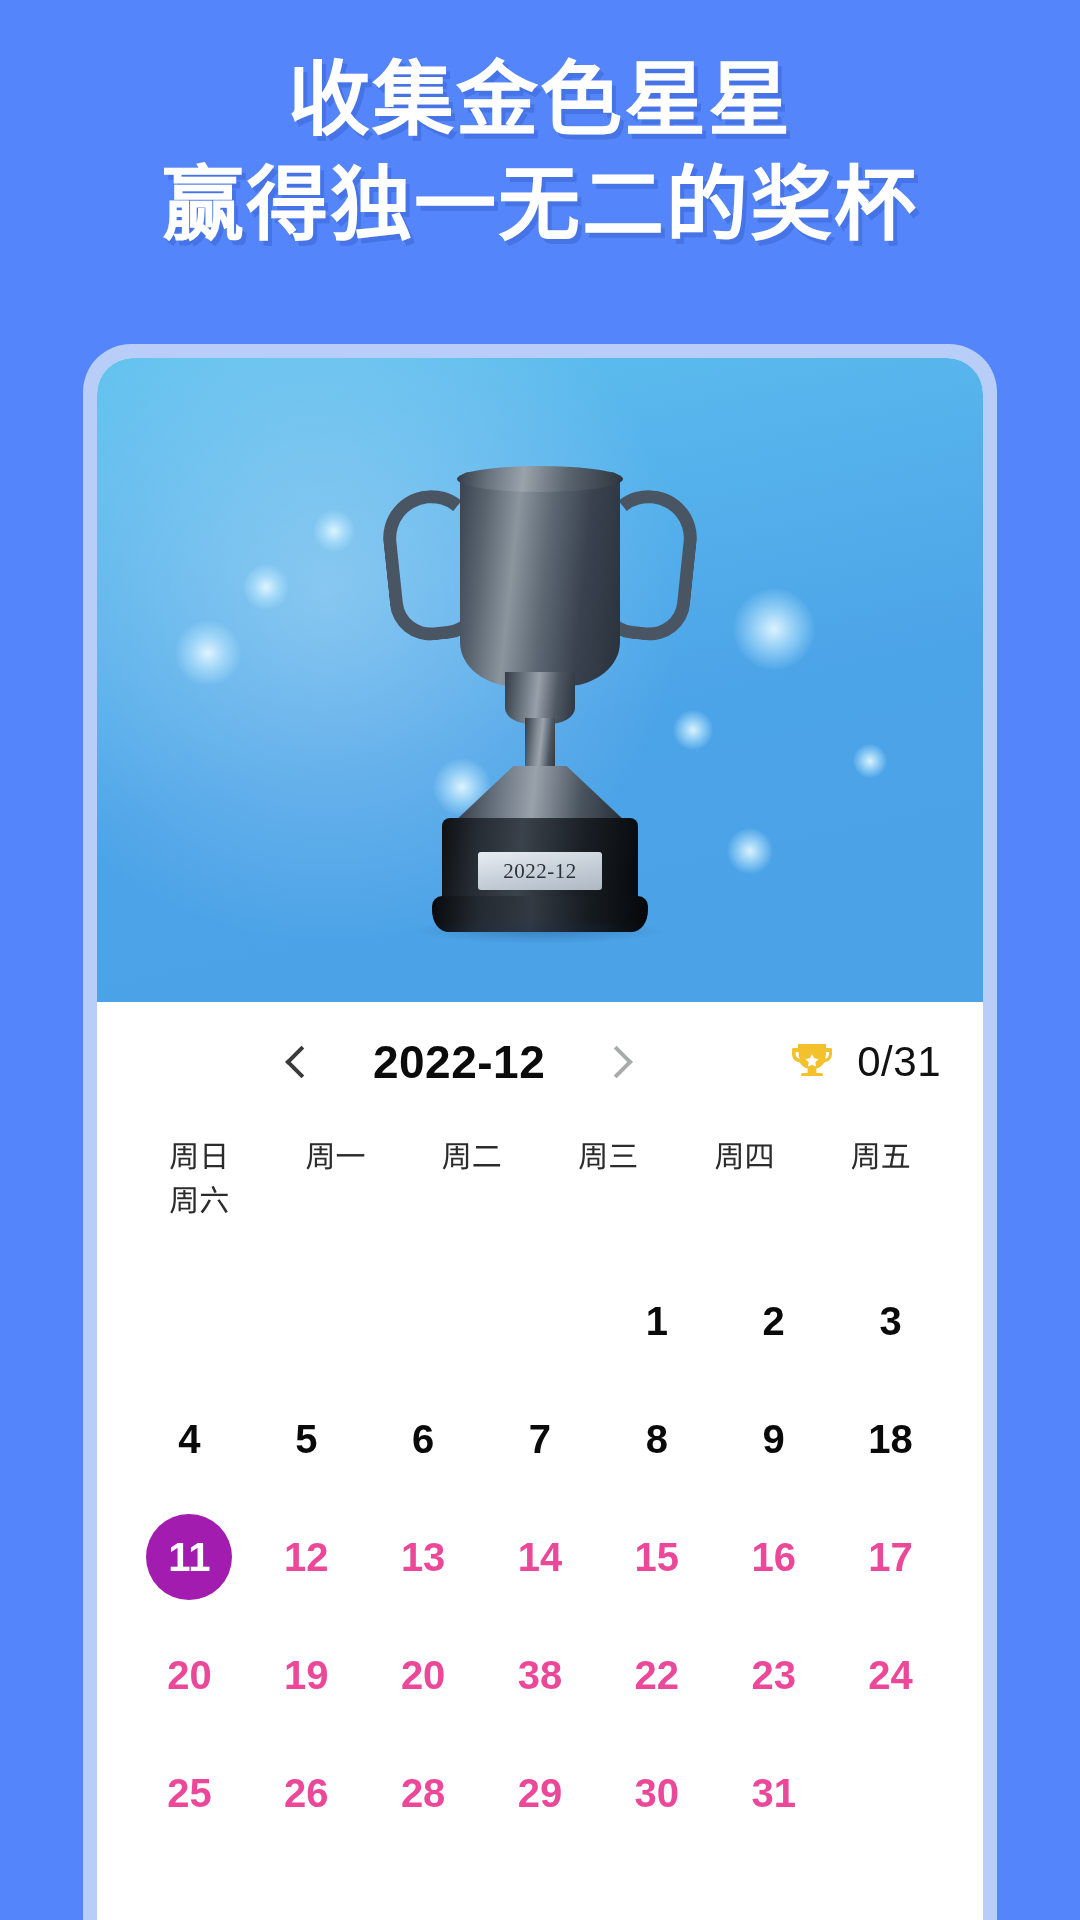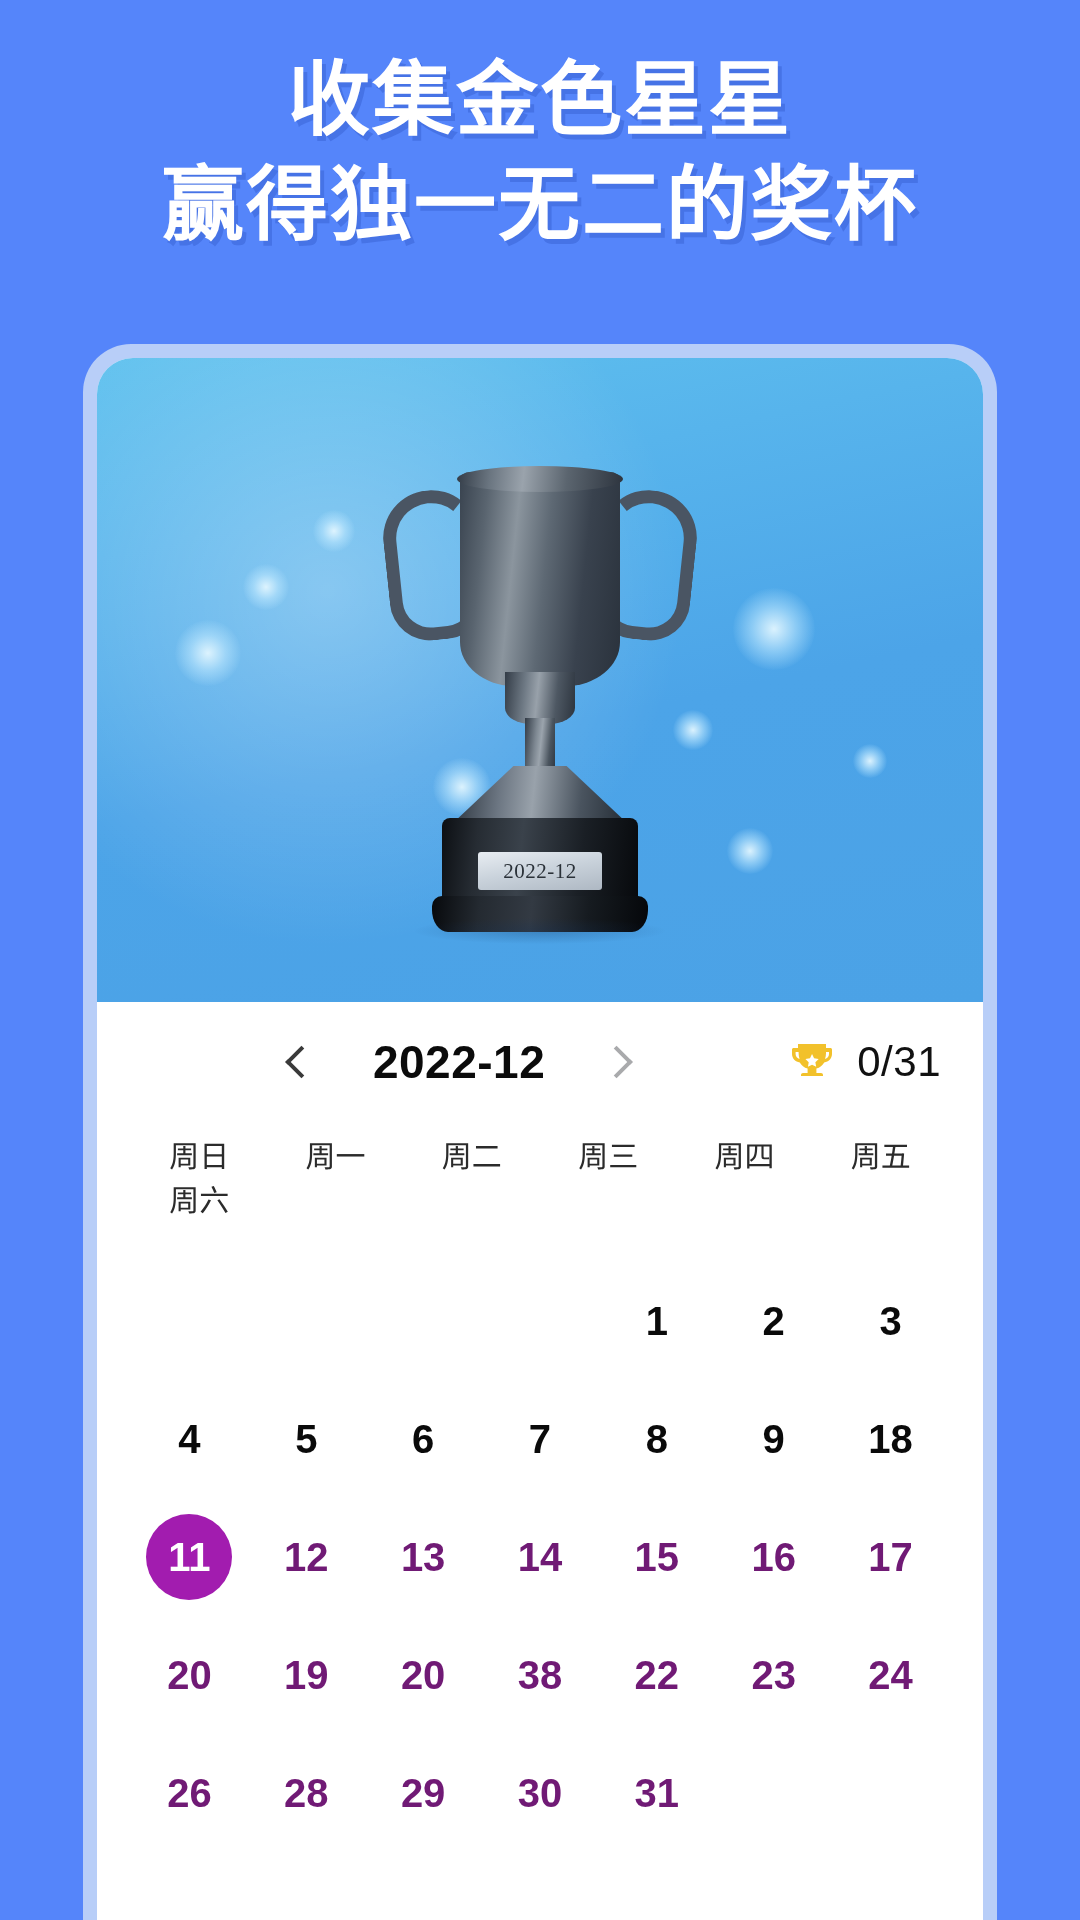--- a/index.html
+++ b/index.html
@@ -157,21 +157,21 @@
 
   .weekdays{ display:grid; grid-template-columns:repeat(6,1fr); margin-top:10px; }
   .weekday{ text-align:center; font-size:30px; color:#2B2B2B; font-weight:400; }
 
   .days{ display:grid; grid-template-columns:repeat(7,1fr); row-gap:0; margin-top:42px; }
   .day{
     height:118px; display:flex; align-items:center; justify-content:center;
     font-size:40px; font-weight:700; color:#0A0A0A;
   }
   .day.empty{ visibility:hidden; }
-  .day.dim{ color:#701a75; }
+  .day.dim{ color:#ec4899; }
   .day .sel{
     width:86px; height:86px; border-radius:50%;
     background:#a21caf; color:#FFFFFF;
     display:flex; align-items:center; justify-content:center;
   }
 </style>
 </head>
 <body>
 
 <div class="headline">
@@ -258,20 +258,21 @@
           <div class="day dim">15</div>
           <div class="day dim">16</div>
           <div class="day dim">17</div>
           <div class="day dim">20</div>
           <div class="day dim">19</div>
           <div class="day dim">20</div>
           <div class="day dim">38</div>
           <div class="day dim">22</div>
           <div class="day dim">23</div>
           <div class="day dim">24</div>
+          <div class="day dim">25</div>
           <div class="day dim">26</div>
           <div class="day dim">28</div>
           <div class="day dim">29</div>
           <div class="day dim">30</div>
           <div class="day dim">31</div>
         </div>
     </div>
 
   </div>
 </div>

